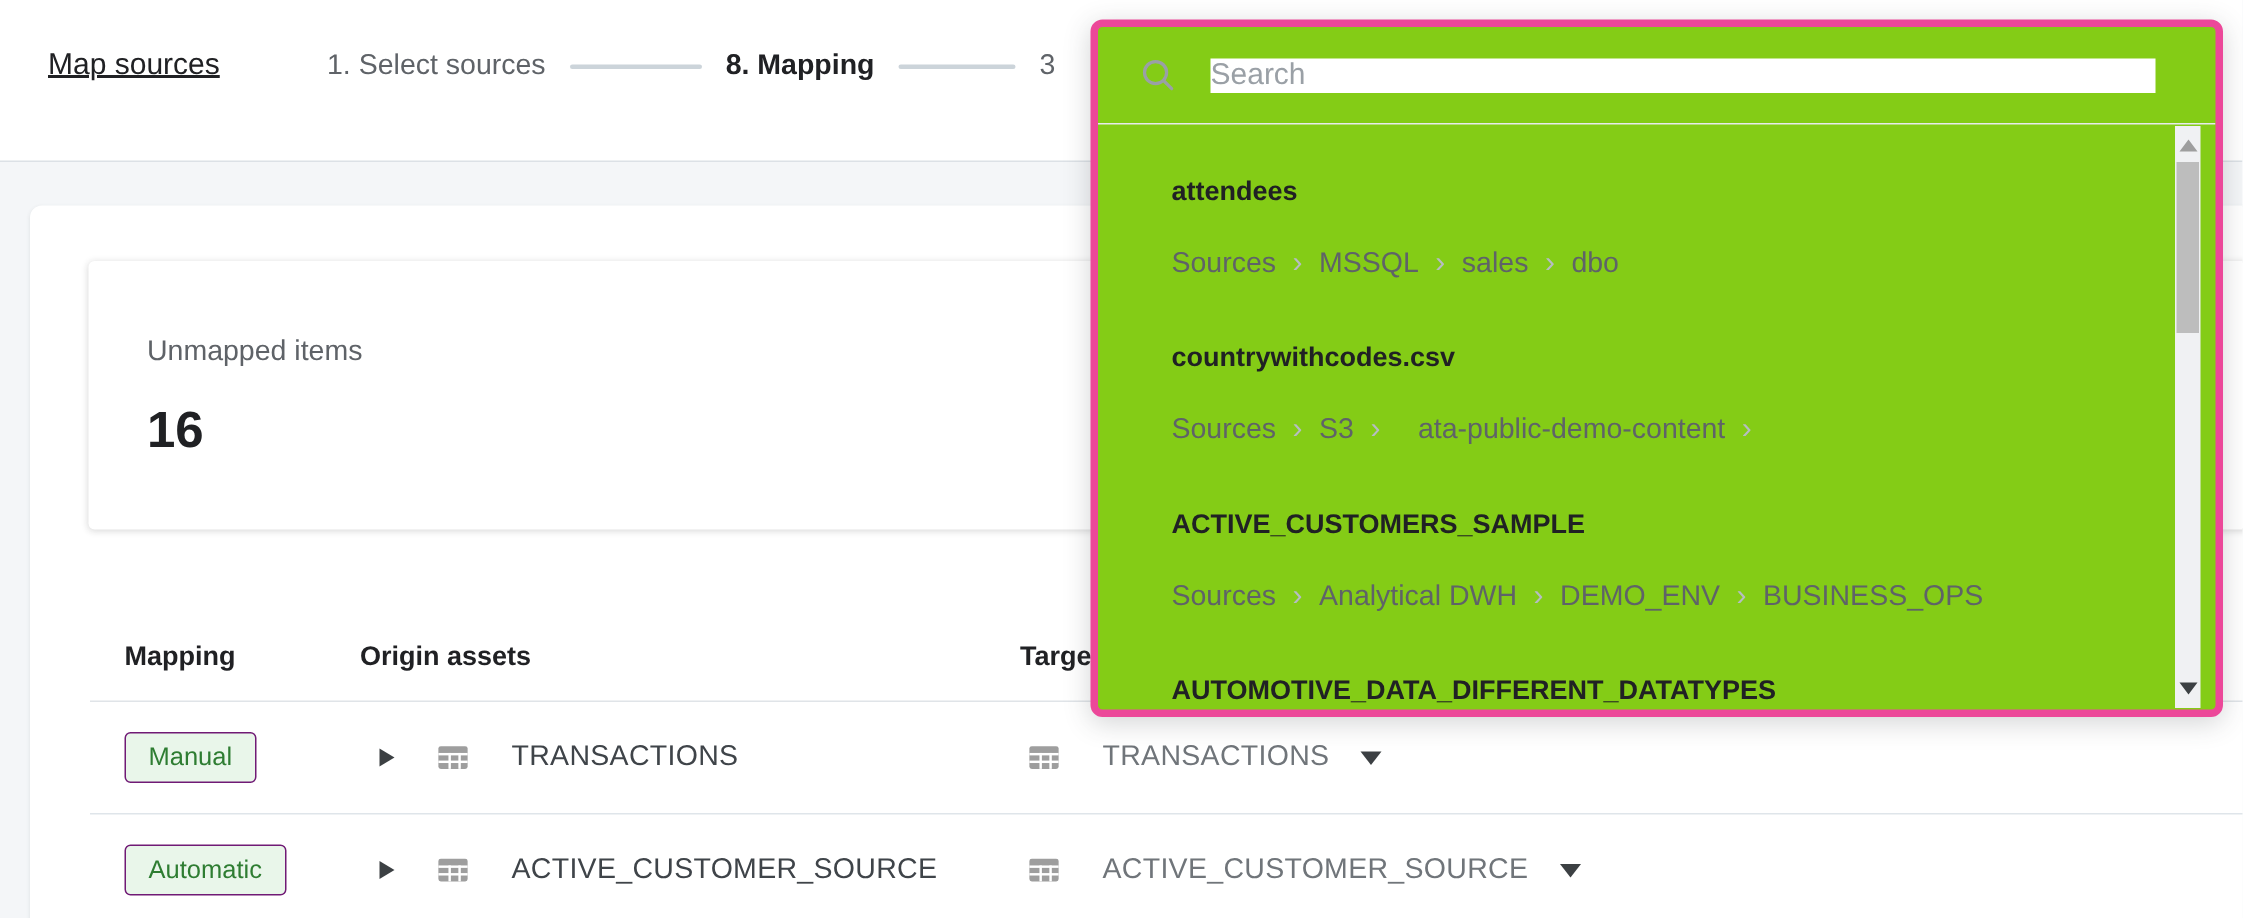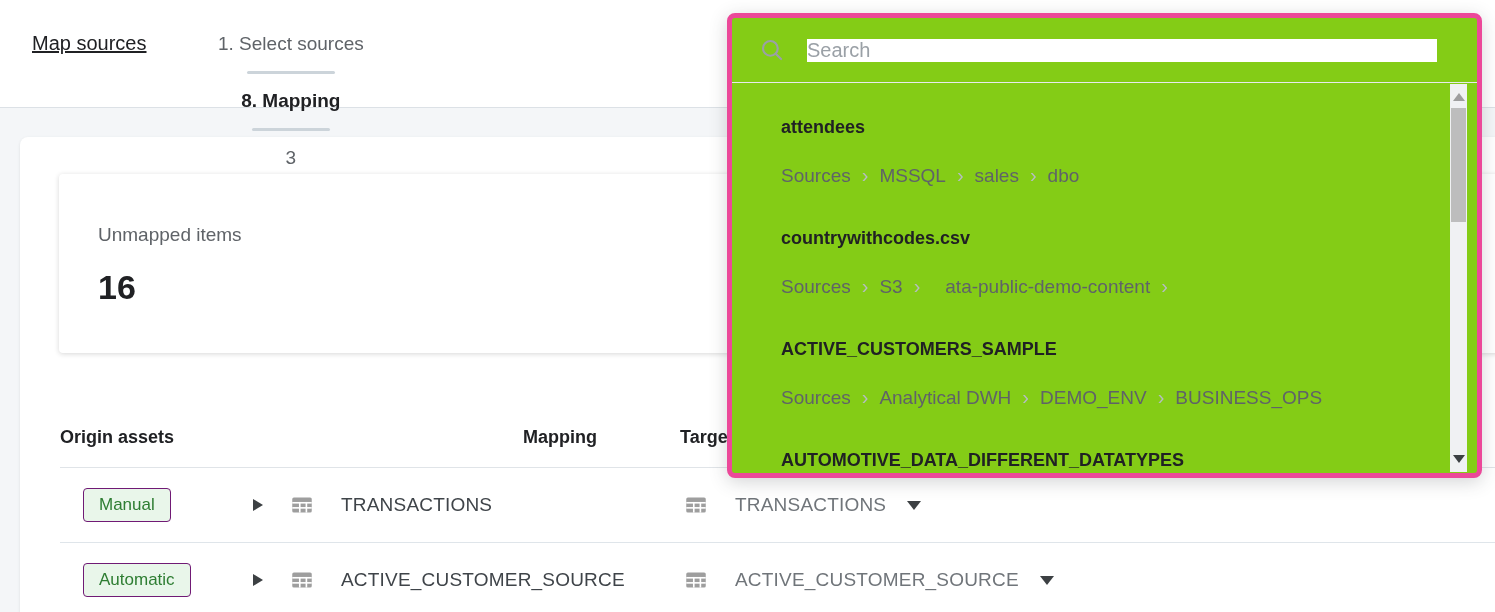--- a/index.html
+++ b/index.html
@@ -15,21 +15,21 @@
   .app-header {
     position: absolute; top: 0; left: 0; right: 0; height: 108px;
     background: #ffffff; border-bottom: 1px solid #dce1e6; z-index: 1;
   }
   .page-title {
     position: absolute; left: 32px; top: 32px;
     font-size: 20px; font-weight: 500; color: #202124; text-decoration: underline;
   }
   .stepper {
     position: absolute; left: 218px; top: 33px;
-    display: flex; align-items: center; gap: 16px; white-space: nowrap; flex-direction: column;
+    display: flex; align-items: center; gap: 16px; white-space: nowrap;
   }
   .step { font-size: 19px; color: #5f6368; }
   .step.active { font-weight: 700; color: #202124; }
   .step-connector { width: 88px; height: 3px; background: #ccd4da; border-radius: 2px; }
   .step-connector.second { width: 78px; }
 
   
   .main-card {
     position: absolute; left: 20px; right: -12px; top: 137px; bottom: -12px;
     background: #ffffff; border-radius: 8px 0 0 0;
@@ -121,22 +121,22 @@
 
 <div class="main-card">
 
   <div class="stat-card">
     <div class="stat-label">Unmapped items</div>
     <div class="stat-value">16</div>
   </div>
 
   <div class="map-table">
     <div class="thead">
+      <div class="th col-mapping">Mapping</div>
       <div class="th col-origin">Origin assets</div>
-      <div class="th col-mapping">Mapping</div>
       <div class="th col-target">Target assets</div>
     </div>
 
     <div class="trow">
       <div class="col-mapping">
         <span class="badge">Manual</span>
       </div>
       <div class="col-origin cell-flex">
         <span class="expand-btn"></span>
         <svg class="table-icon" width="26" height="26" viewBox="0 0 24 24">

